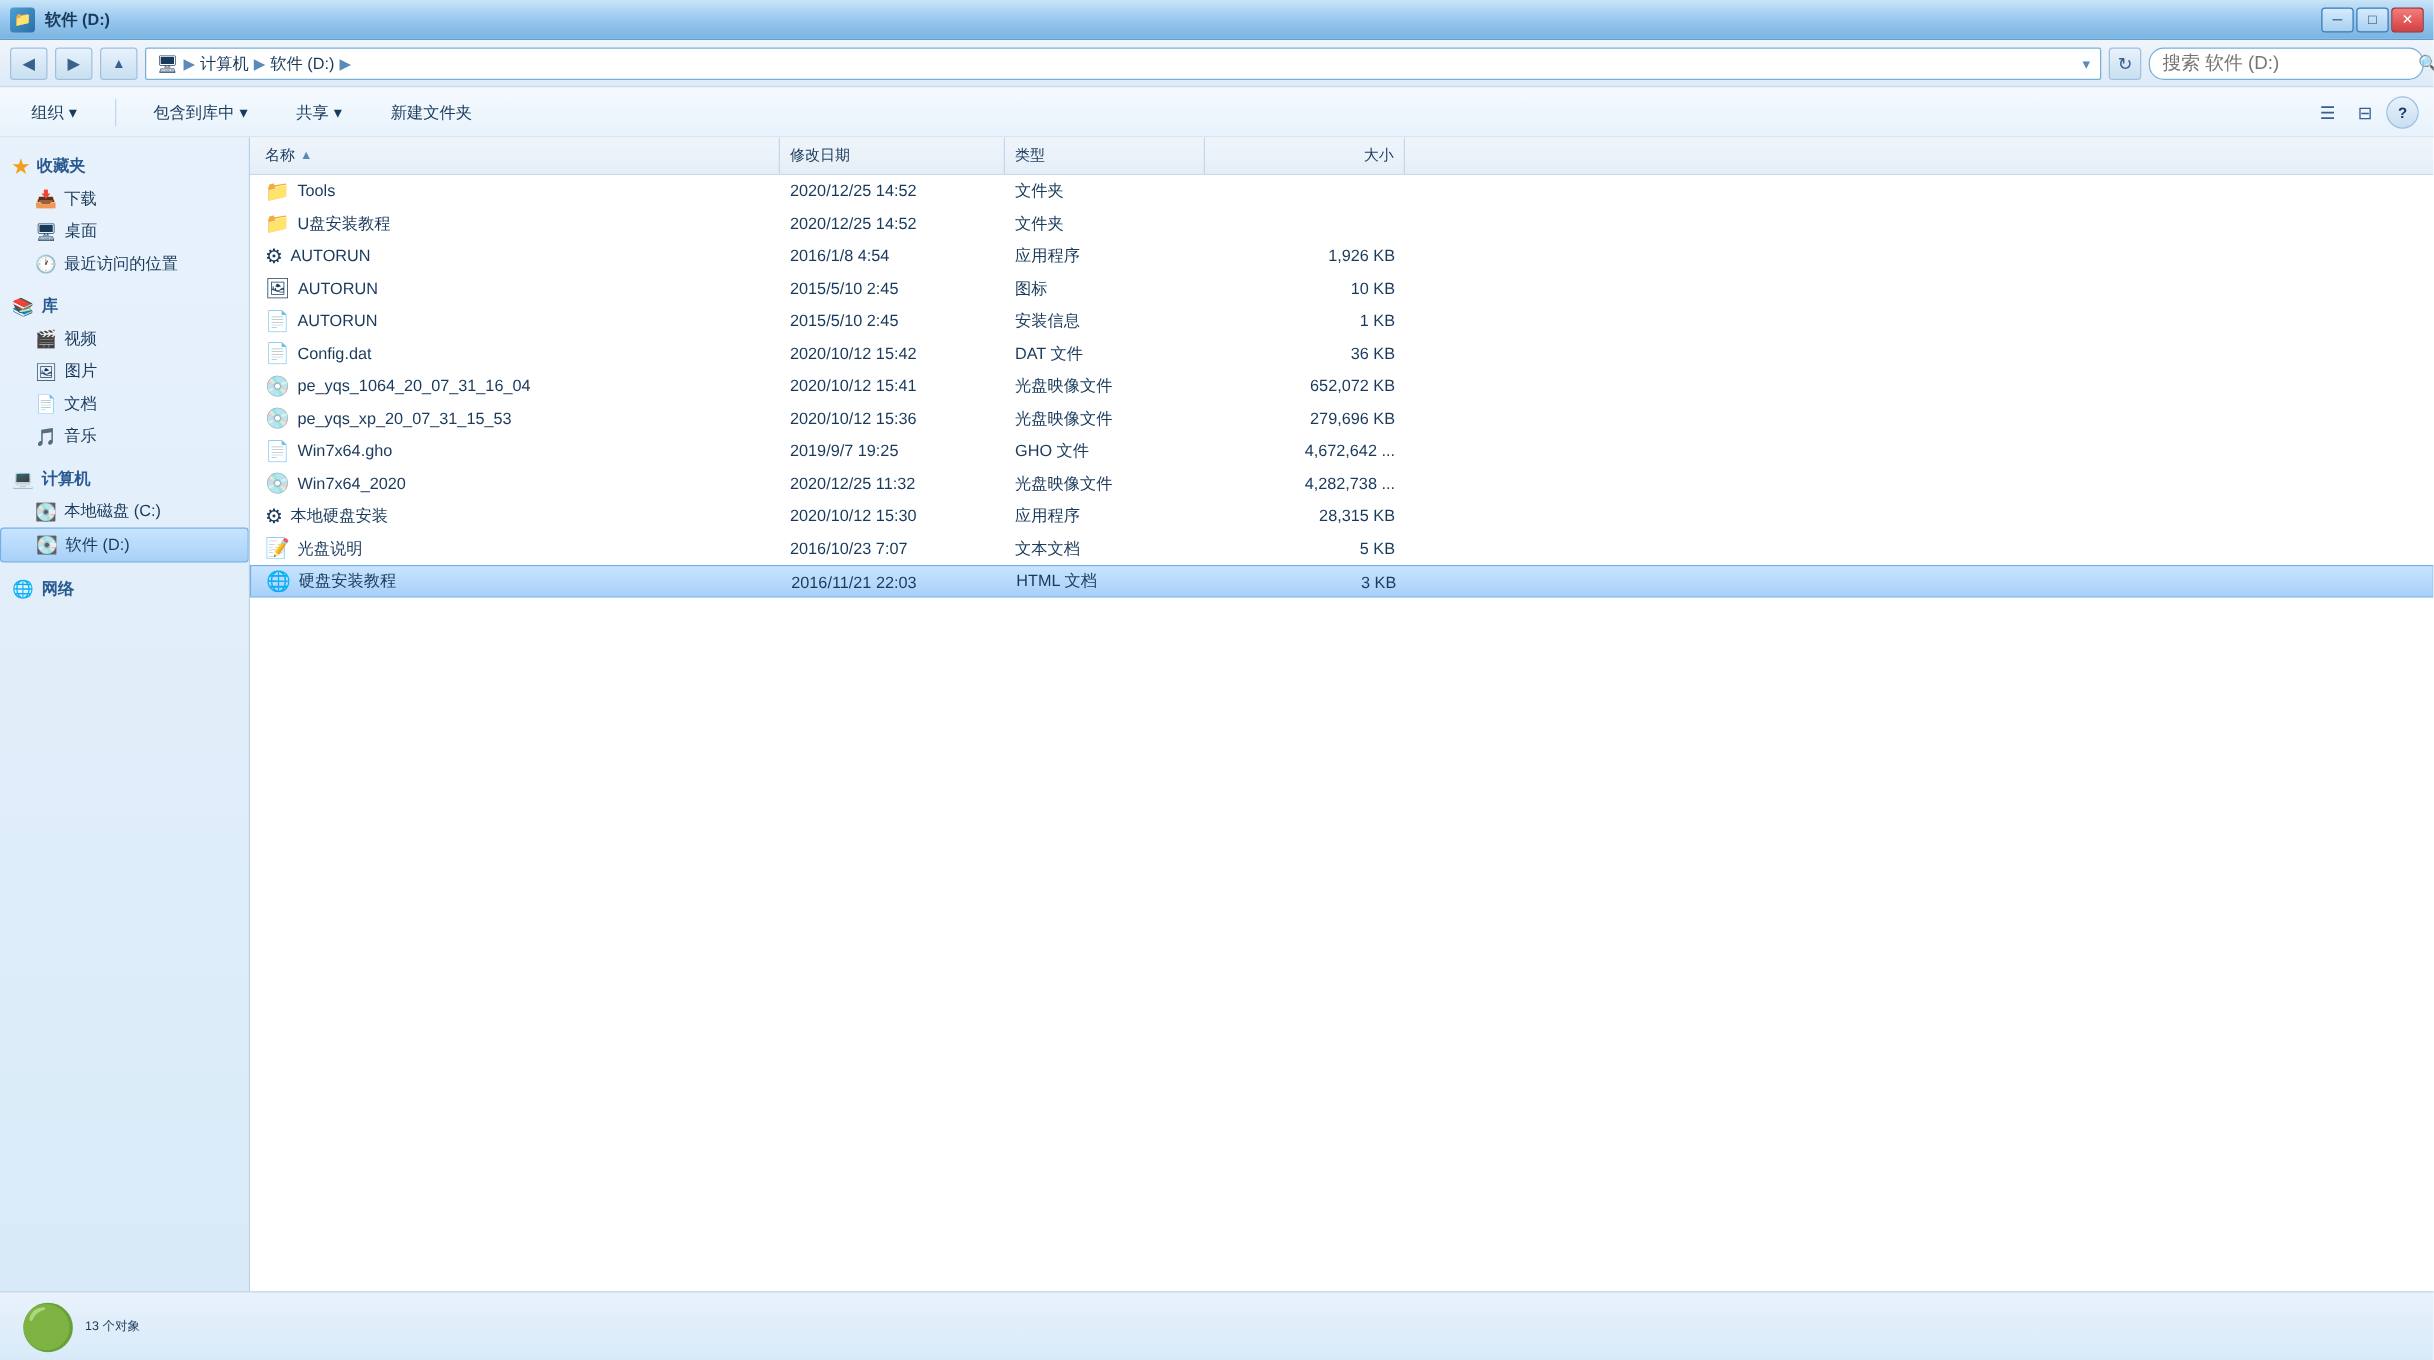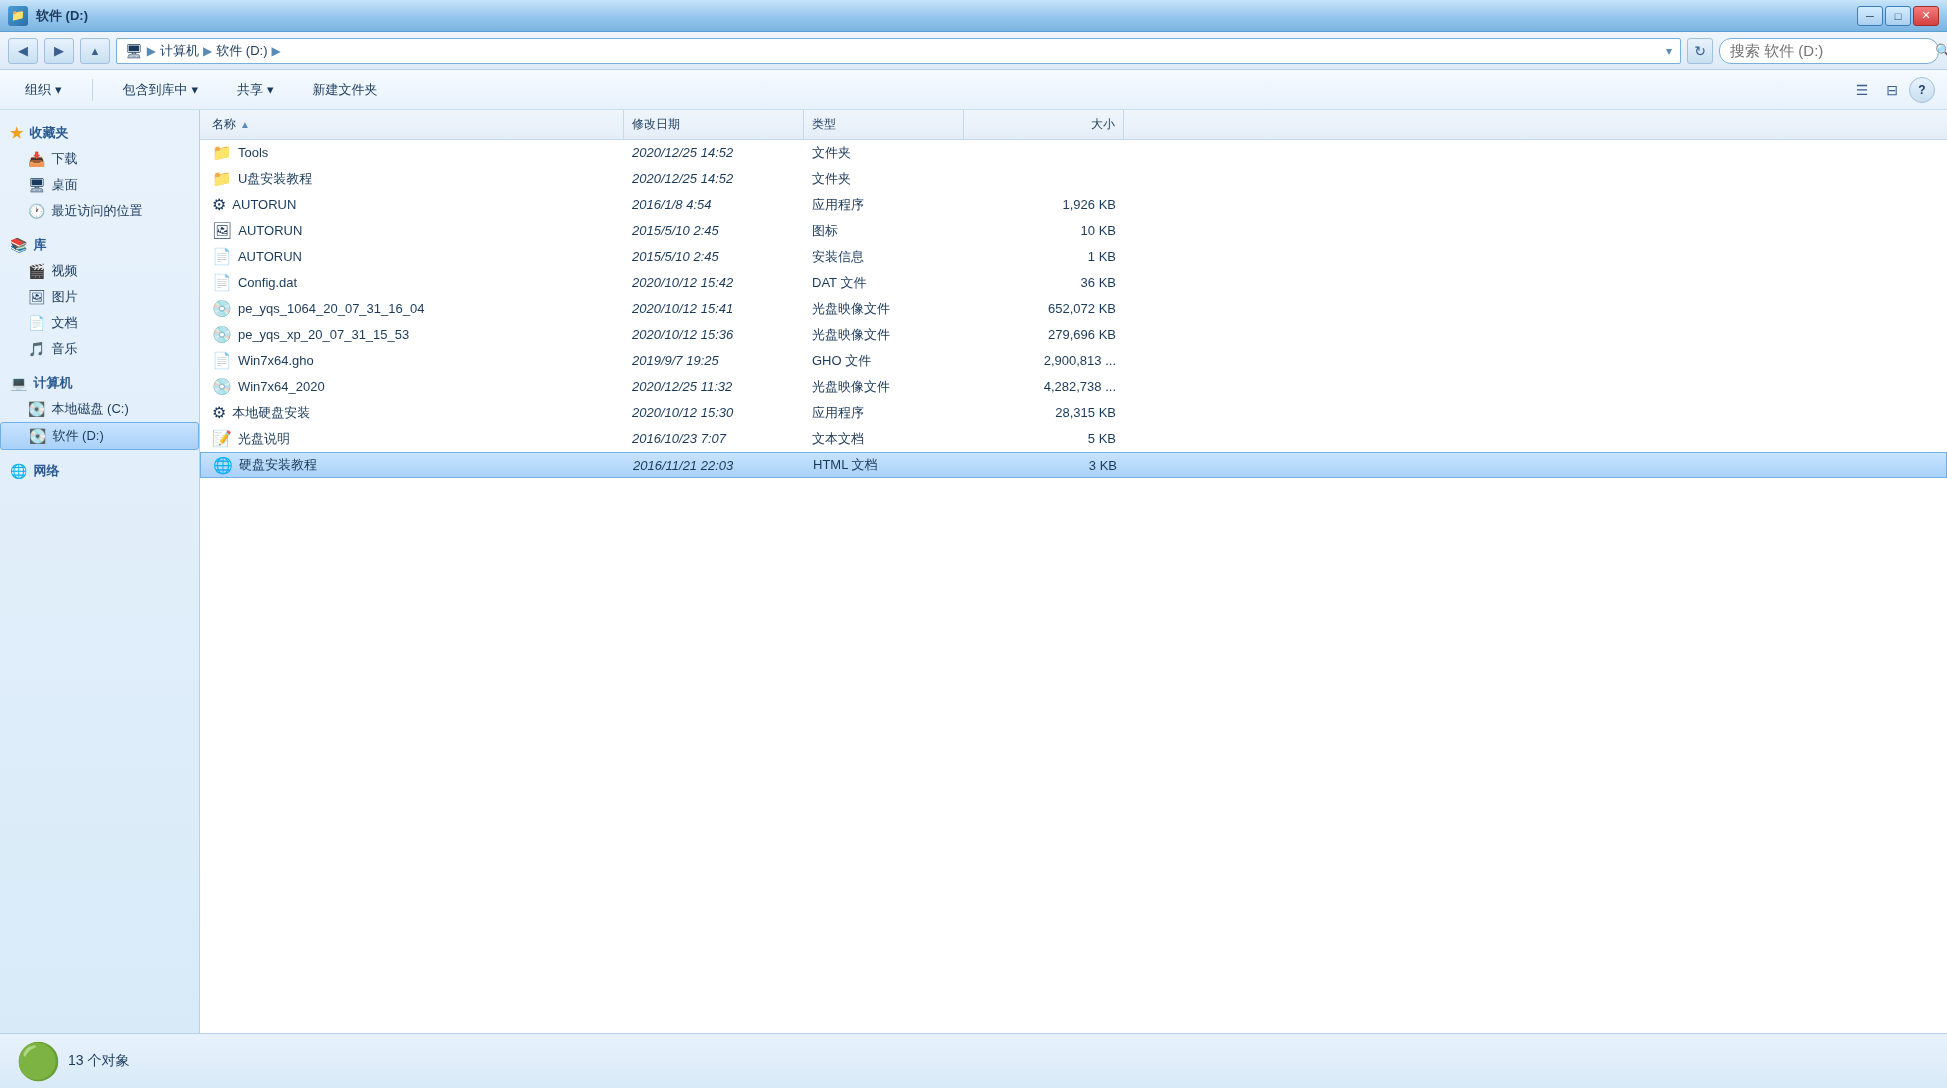--- a/index.html
+++ b/index.html
@@ -269,41 +269,41 @@
       white-space: nowrap;
       overflow: hidden;
       text-overflow: ellipsis;
     }
     .file-cell.name {
       width: 420px;
       display: flex;
       align-items: center;
       gap: 6px;
     }
-    .file-cell.date { width: 180px; font-style: italic; }
+    .file-cell.date { width: 180px; }
     .file-cell.type { width: 160px; }
     .file-cell.size { width: 160px; text-align: right; justify-content: flex-end; display: flex; align-items: center; }
     .file-icon { font-size: 16px; flex-shrink: 0; }
 
     
     .statusbar {
       height: 55px;
       background: linear-gradient(to bottom, #e8f2fc, #d8eaf8);
       border-top: 1px solid #b8d0e8;
       display: flex;
       align-items: center;
       padding: 0 16px;
       gap: 12px;
     }
     .status-icon {
       width: 40px; height: 40px;
       flex-shrink: 0;
     }
     .status-text {
-      font-size: 14px;
+      font-size: 10px;
       color: #1a3a5c;
     }
 
     
     ::-webkit-scrollbar { width: 14px; }
     ::-webkit-scrollbar-track { background: #e8f0f8; }
     ::-webkit-scrollbar-thumb {
       background: linear-gradient(to bottom, #b8d0e8, #98b8d8);
       border: 1px solid #88a8c8;
       border-radius: 2px;
@@ -529,21 +529,21 @@
       <div class="file-cell type">光盘映像文件</div>
       <div class="file-cell size">279,696 KB</div>
     </div>
         <div class="file-row">
       <div class="file-cell name">
         <span class="file-icon">📄</span>
         <span>Win7x64.gho</span>
       </div>
       <div class="file-cell date">2019/9/7 19:25</div>
       <div class="file-cell type">GHO 文件</div>
-      <div class="file-cell size">2,900,813 ...</div>
+      <div class="file-cell size">4,672,642 ...</div>
     </div>
         <div class="file-row">
       <div class="file-cell name">
         <span class="file-icon">💿</span>
         <span>Win7x64_2020</span>
       </div>
       <div class="file-cell date">2020/12/25 11:32</div>
       <div class="file-cell type">光盘映像文件</div>
       <div class="file-cell size">4,282,738 ...</div>
     </div>

